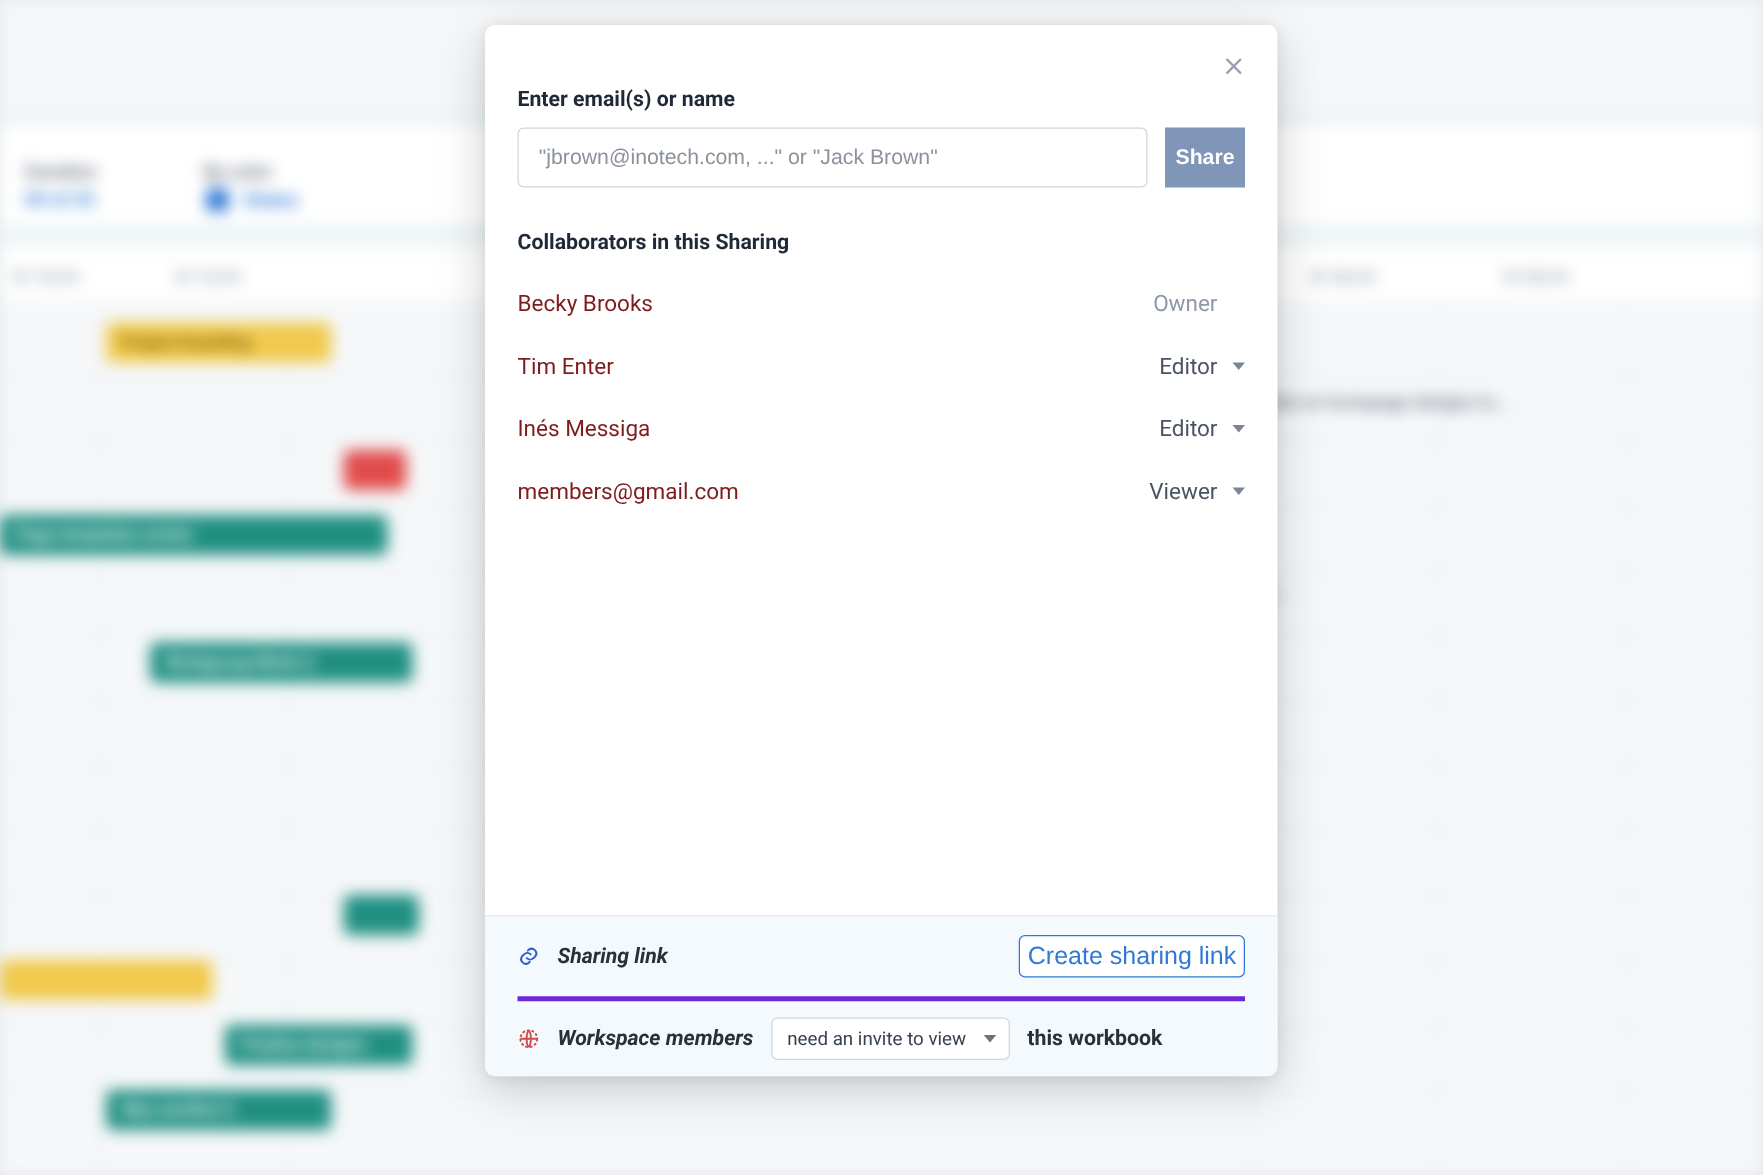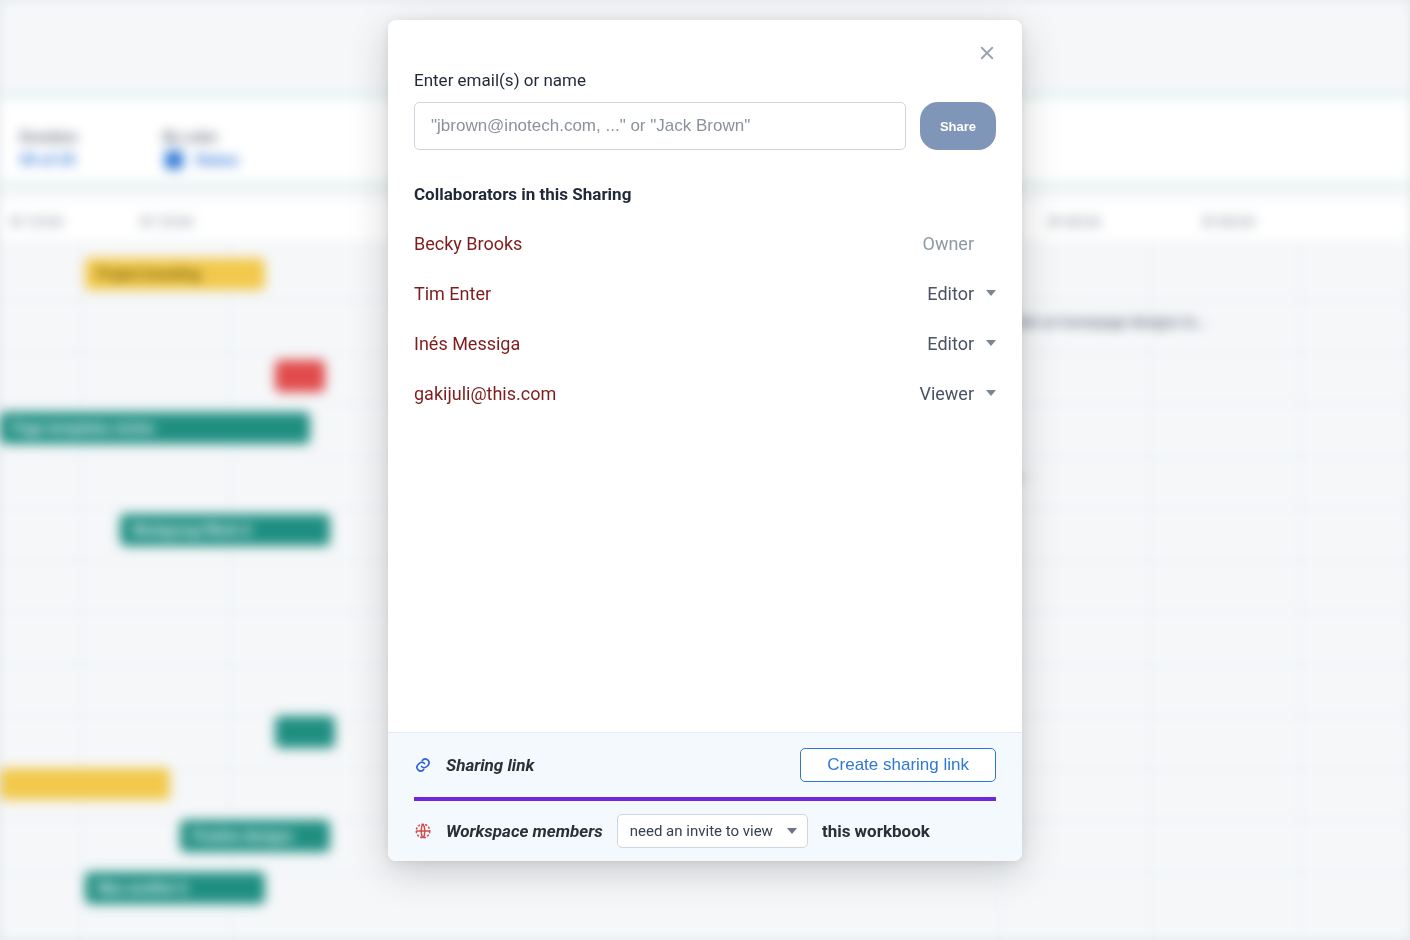--- a/index.html
+++ b/index.html
@@ -130,46 +130,46 @@
     color: #9aa3af;
     display: flex;
     align-items: center;
     justify-content: center;
   }
   .close-btn svg { width: 18px; height: 18px; }
 
   .form-label {
     margin-top: 24px;
     font-size: 17px;
-    font-weight: 400;
+    font-weight: 700;
     color: #1f2937;
   }
   .form-row {
     margin-top: 12px;
     display: flex;
     gap: 14px;
     align-items: stretch;
   }
   .email-input {
     flex: 1;
     height: 48px;
     border: 1px solid #cfd6dd;
     border-radius: 5px;
     padding: 0 16px;
     font-size: 17px;
     color: #374151;
   }
   .email-input::placeholder { color: #8a929c; }
   .share-btn {
-    width: 76px;
+    width: 64px;
     border: none;
-    border-radius: 18px;
+    border-radius: 0;
     background: #7f96b8;
     color: #ffffff;
-    font-size: 13px;
+    font-size: 17px;
     font-weight: 600;
     cursor: pointer;
   }
 
   .section-label {
     margin-top: 34px;
     font-size: 17px;
     font-weight: 700;
     color: #1f2937;
   }
@@ -231,26 +231,26 @@
     color: #2b2f36;
     font-style: italic;
   }
   .footer-spacer { flex: 1; }
   .link-icon svg, .globe-icon svg { width: 18px; height: 18px; display:block; }
   .link-icon { color: #2f5ed6; }
   .globe-icon { color: #d24b4b; }
 
   .outline-btn {
     height: 34px;
-    padding: 0 26px;
+    padding: 0 6px;
     border-radius: 5px;
     border: 1px solid #2f78d6;
     background: #ffffff;
     color: #2f78d6;
-    font-size: 17px;
+    font-size: 20px;
     font-weight: 500;
     cursor: pointer;
   }
 
   .mini-select {
     height: 34px;
     padding: 0 34px 0 12px;
     border: 1px solid #cfd6dd;
     border-radius: 5px;
     background: #ffffff;
@@ -357,21 +357,21 @@
         </span>
       </div>
       <div class="collab-row">
         <span class="collab-name">Inés Messiga</span>
         <span class="role-select">
           <span>Editor</span>
           <span class="caret"></span>
         </span>
       </div>
       <div class="collab-row">
-        <span class="collab-name">gakijuli@this.com</span>
+        <span class="collab-name">members@gmail.com</span>
         <span class="role-select">
           <span>Viewer</span>
           <span class="caret"></span>
         </span>
       </div>
     </div>
   </div>
 
   <div class="modal-footer">
     <div class="footer-row">

